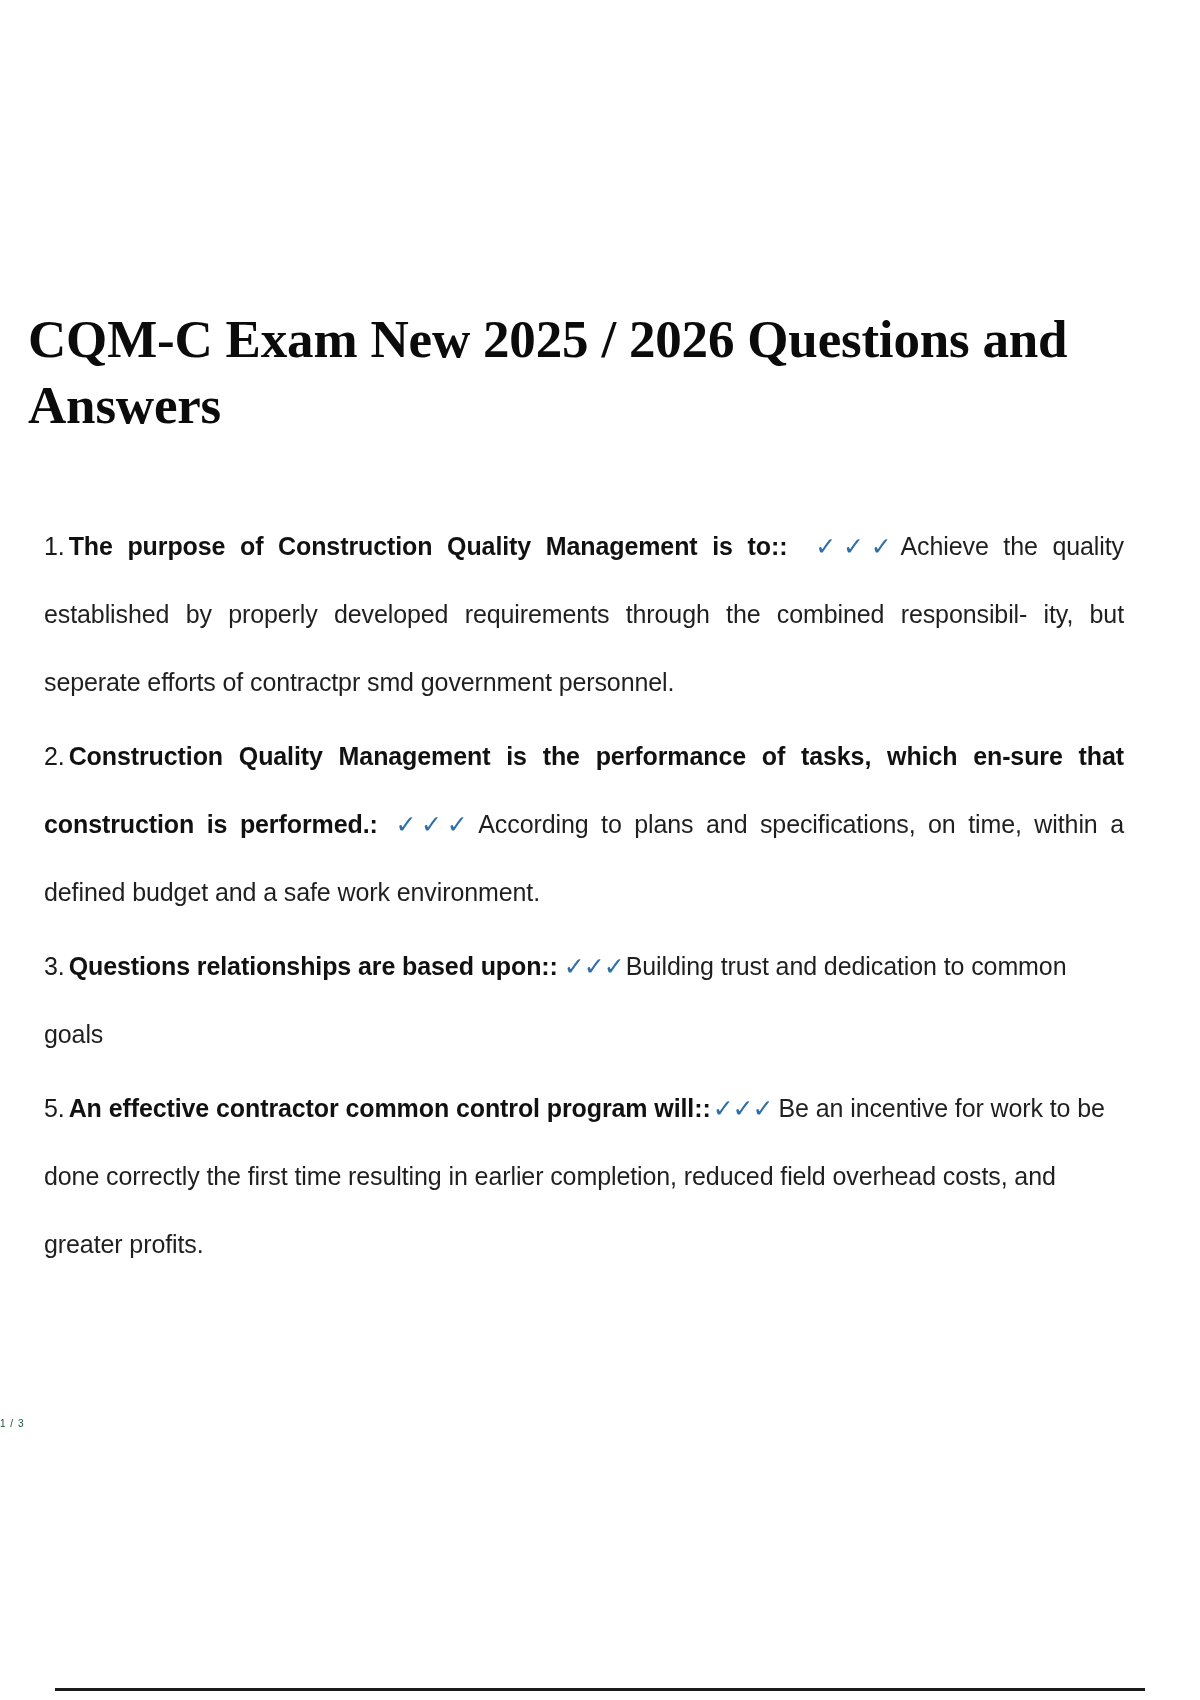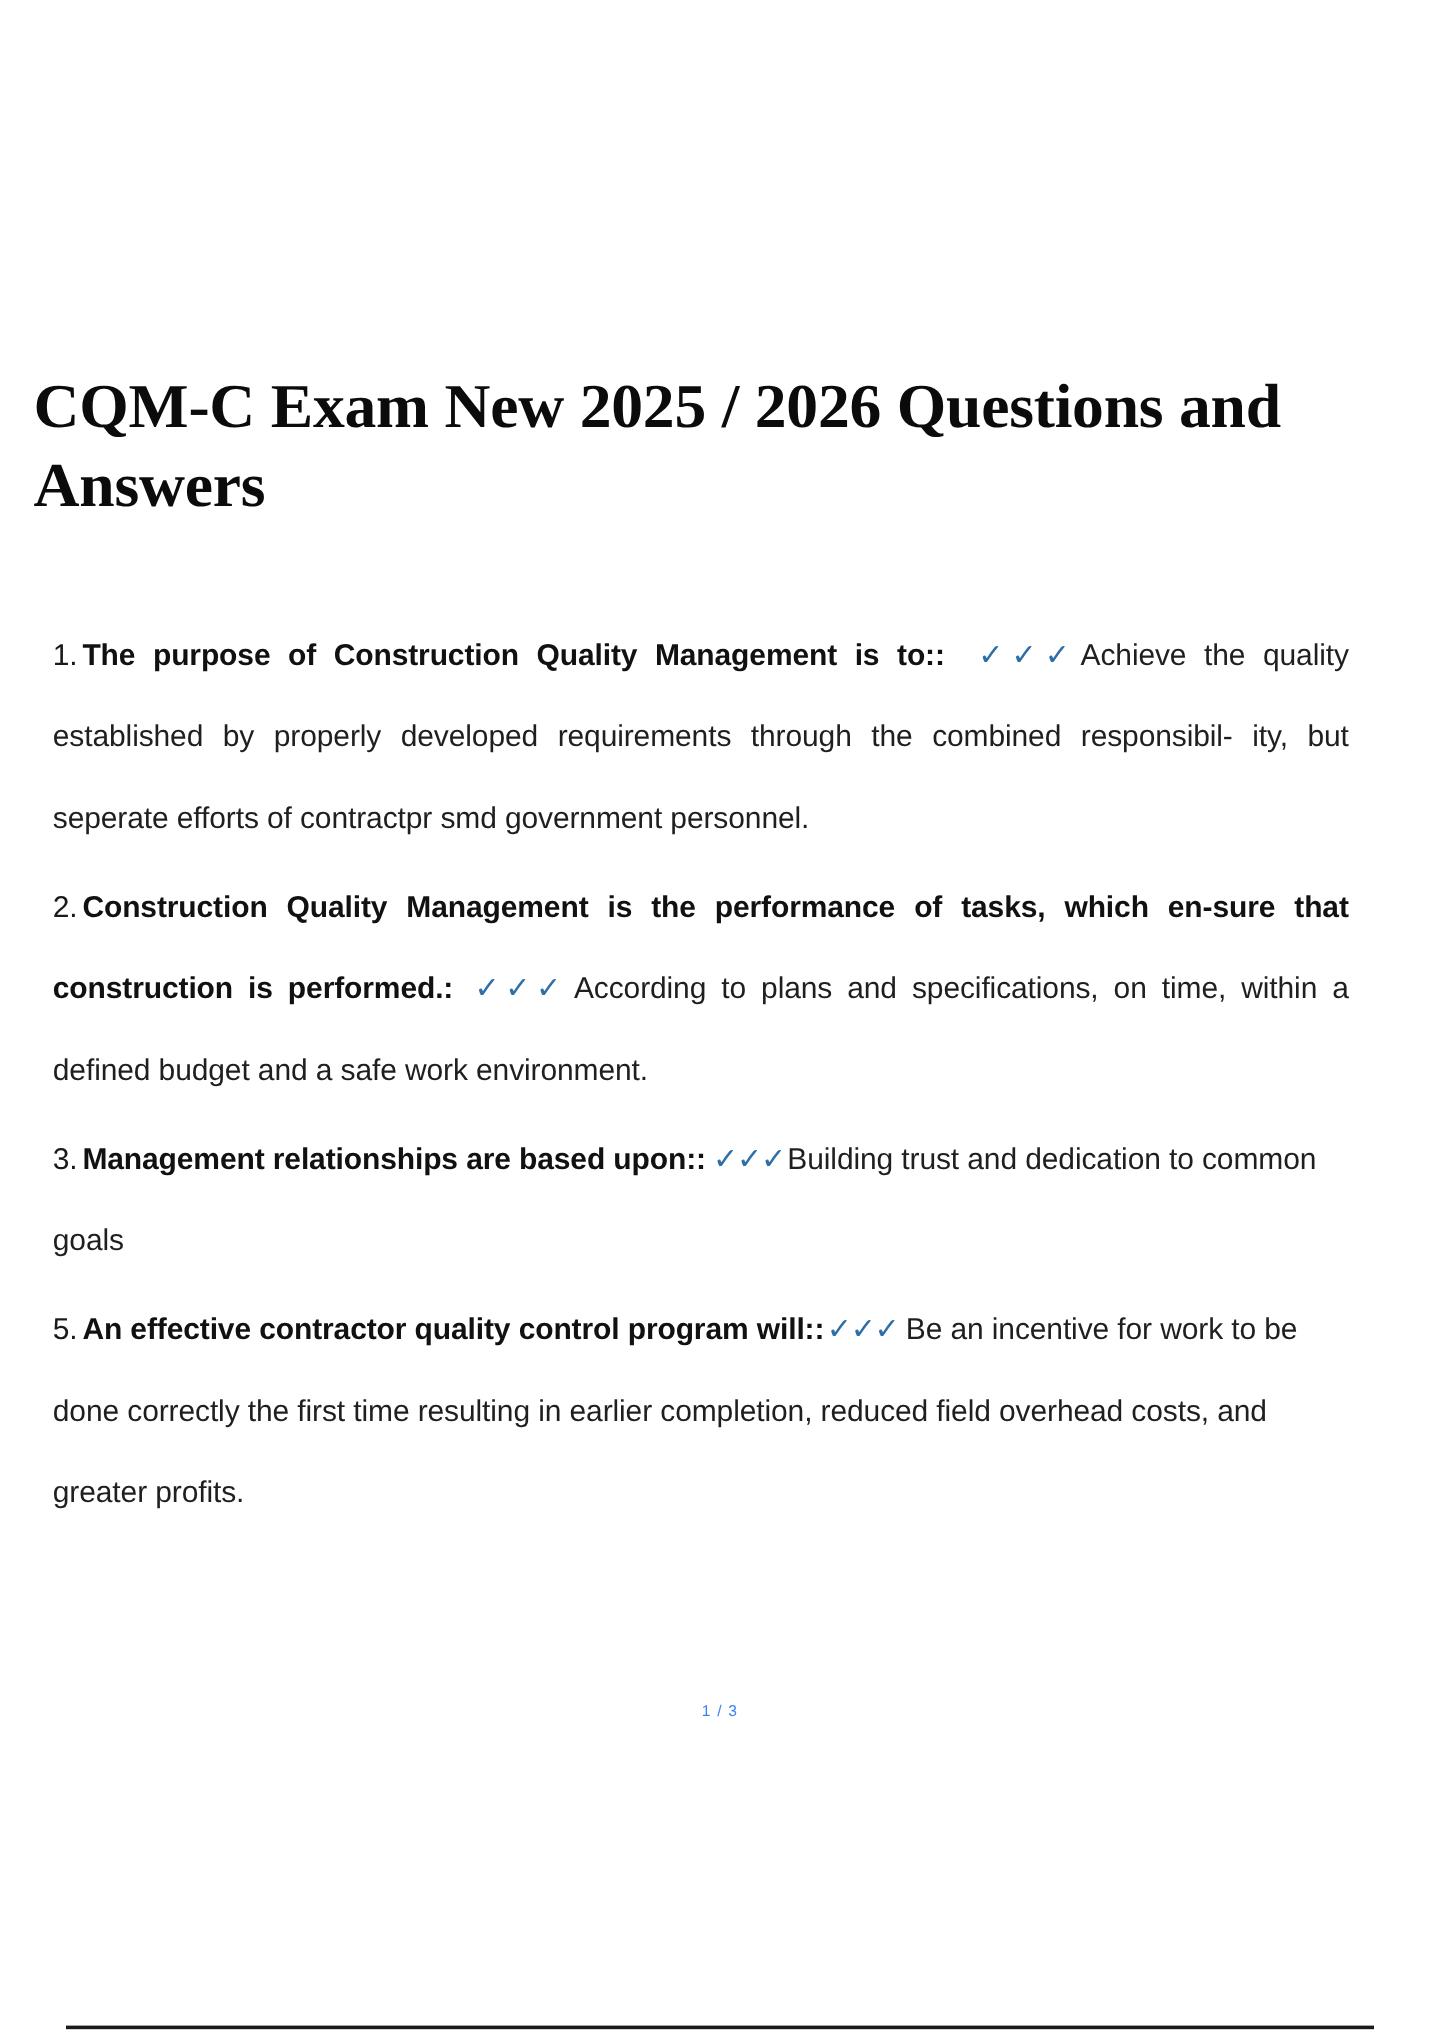--- a/index.html
+++ b/index.html
@@ -90,23 +90,22 @@
 
   .sp-wide { display: inline-block; width: 18px; }
   .sp-mid  { display: inline-block; width: 10px; }
   .sp-thin { display: inline-block; width: 4px; }
 
   .page-footer {
     position: absolute;
     left: 0;
     top: 1418px;
     width: 1200px;
-    text-align: center;
-    font-size: 13px;
-    color: #3b82f6;
+    font-size: 10px;
+    color: #14532d;
     letter-spacing: 1px;
   }
 
   .bottom-rule {
     position: absolute;
     left: 55px;
     top: 1688px;
     width: 1090px;
     height: 3px;
     background: #1b1b1b;
@@ -123,26 +122,26 @@
 
     <p class="qa-item">
       <span class="q-num">1.</span><span class="sp-thin"></span><span class="q-text">The purpose of Construction Quality Management is to::</span><span class="sp-wide"></span><span class="checks">✓✓✓</span><span class="a-text">Achieve the quality established by properly developed requirements through the combined responsibil- ity, but seperate efforts of contractpr smd government personnel.</span>
     </p>
 
     <p class="qa-item">
       <span class="q-num">2.</span><span class="sp-thin"></span><span class="q-text">Construction Quality Management is the performance of tasks, which en-sure that construction is performed.:</span><span class="sp-mid"></span><span class="checks">✓✓✓</span><span class="sp-thin"></span><span class="a-text">According to plans and specifications, on time, within a defined budget and a safe work environment.</span>
     </p>
 
     <p class="qa-item nojustify">
-      <span class="q-num">3.</span><span class="sp-thin"></span><span class="q-text">Management relationships are based upon::</span><span class="sp-thin"></span><span class="checks">✓✓✓</span><span class="a-text">Building trust and dedication to common goals</span>
+      <span class="q-num">3.</span><span class="sp-thin"></span><span class="q-text">Questions relationships are based upon::</span><span class="sp-thin"></span><span class="checks">✓✓✓</span><span class="a-text">Building trust and dedication to common goals</span>
     </p>
 
 
     <p class="qa-item nojustify">
-      <span class="q-num">5.</span><span class="sp-thin"></span><span class="q-text">An effective contractor quality control program will::</span><span class="checks">✓✓✓</span><span class="sp-thin"></span><span class="a-text">Be an incentive for work to be done correctly the first time resulting in earlier completion, reduced field overhead costs, and greater profits.</span>
+      <span class="q-num">5.</span><span class="sp-thin"></span><span class="q-text">An effective contractor common control program will::</span><span class="checks">✓✓✓</span><span class="sp-thin"></span><span class="a-text">Be an incentive for work to be done correctly the first time resulting in earlier completion, reduced field overhead costs, and greater profits.</span>
     </p>
 
   </div>
 
   <div class="page-footer">1 / 3</div>
 
   <div class="bottom-rule"></div>
 
 </div>
 

